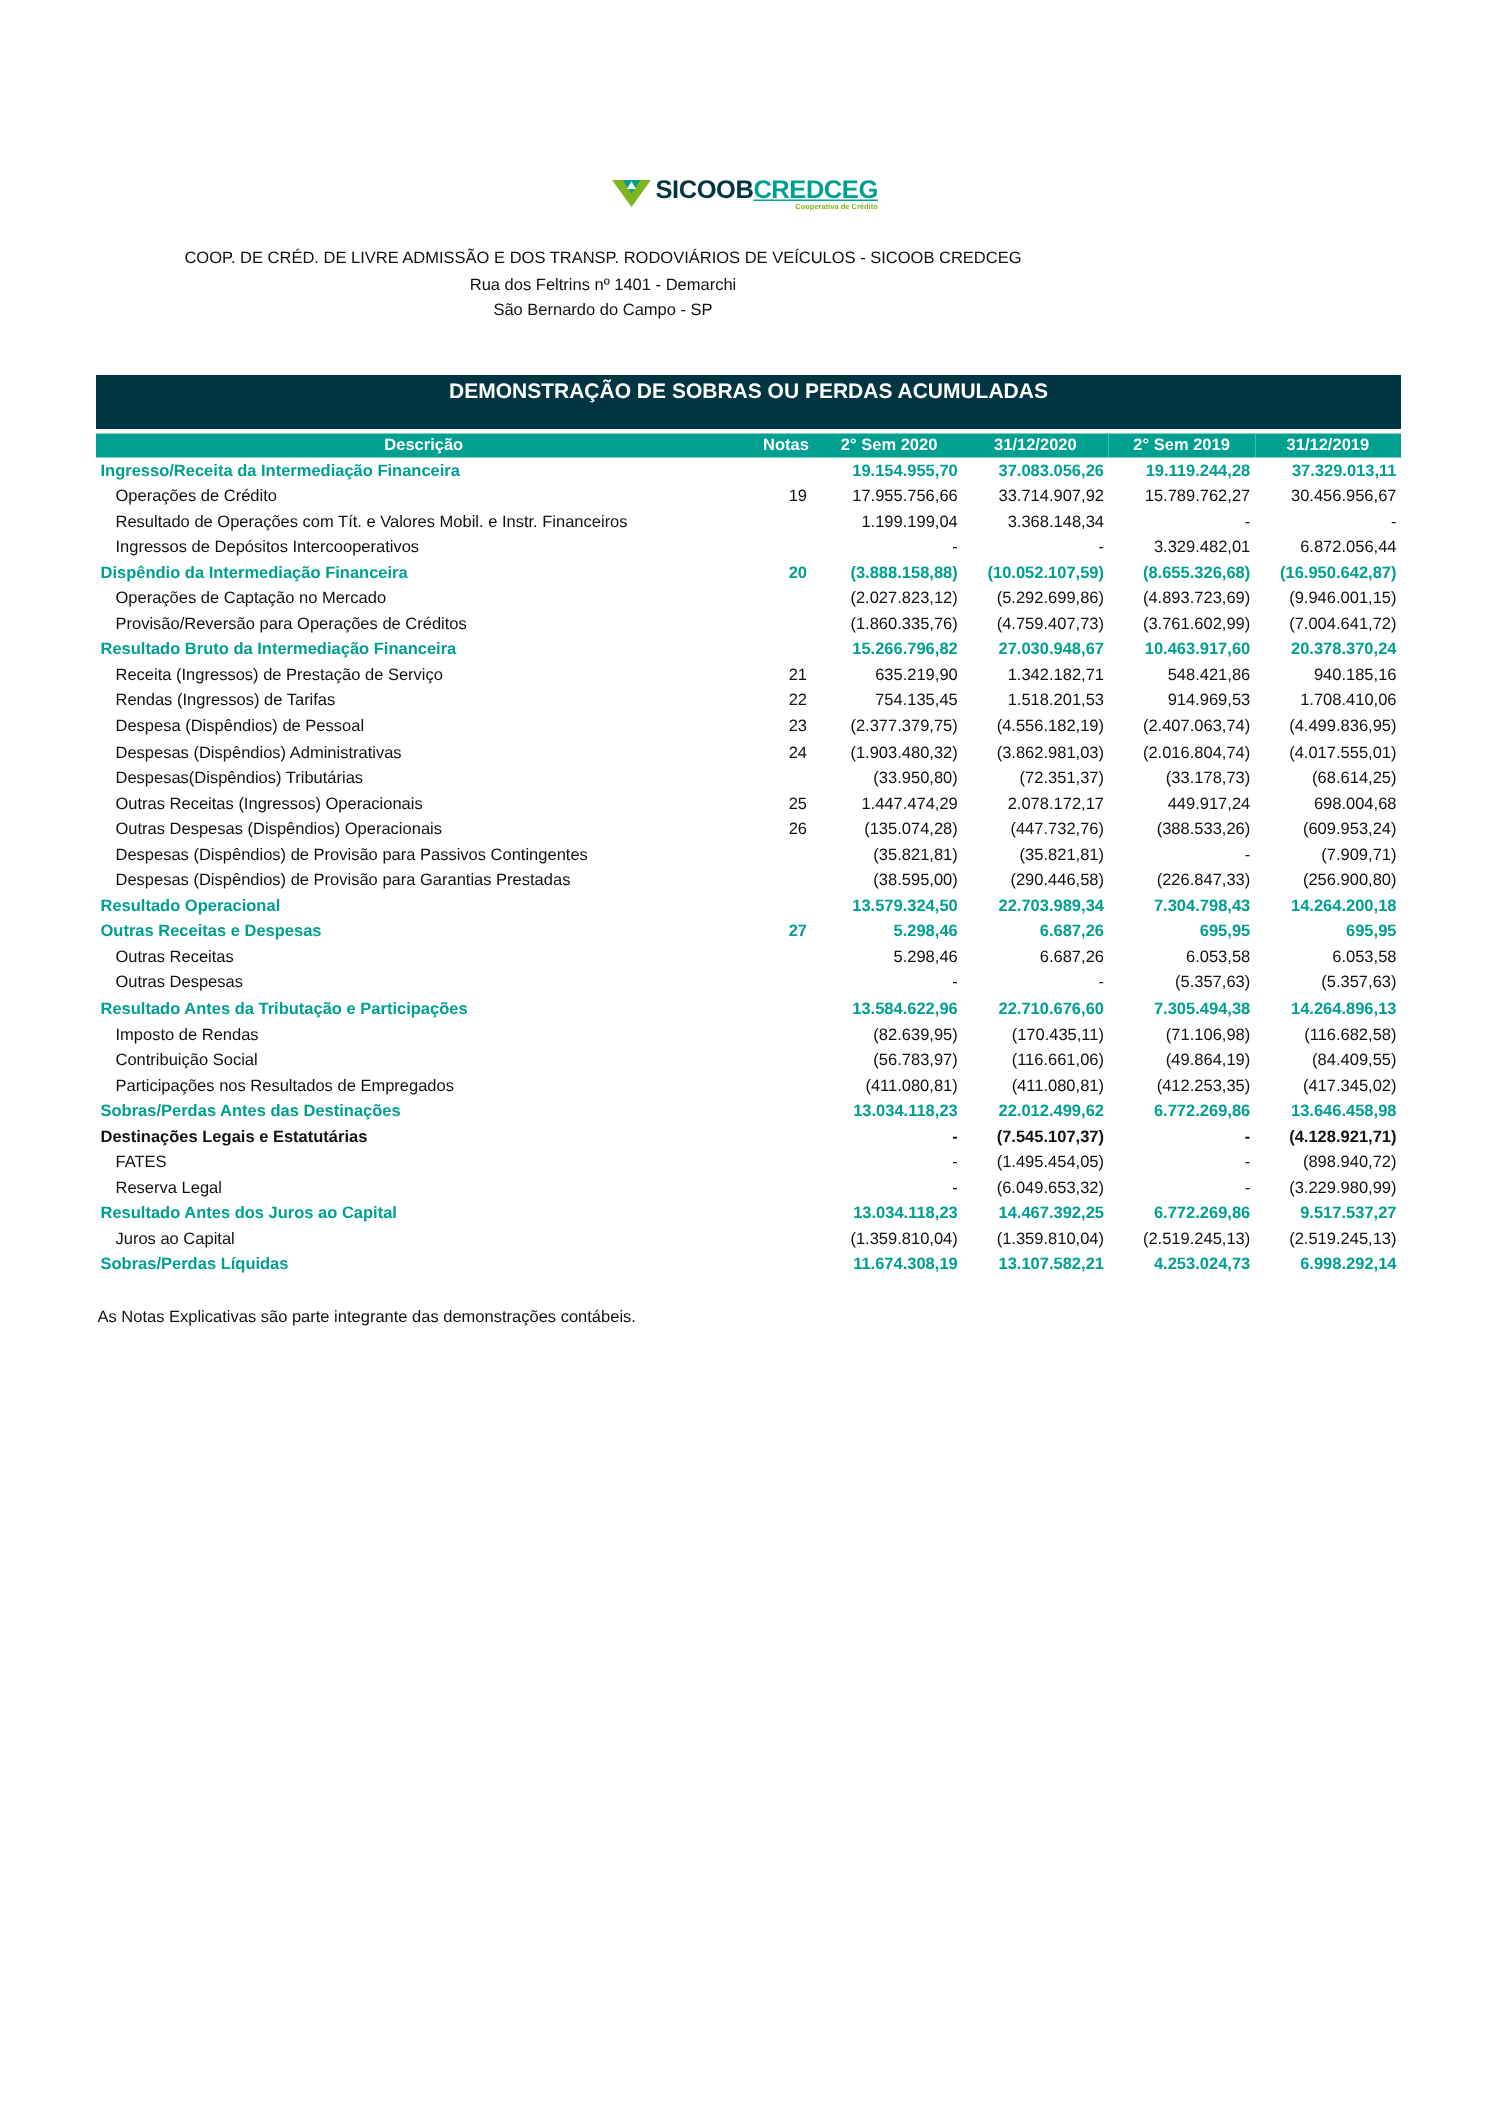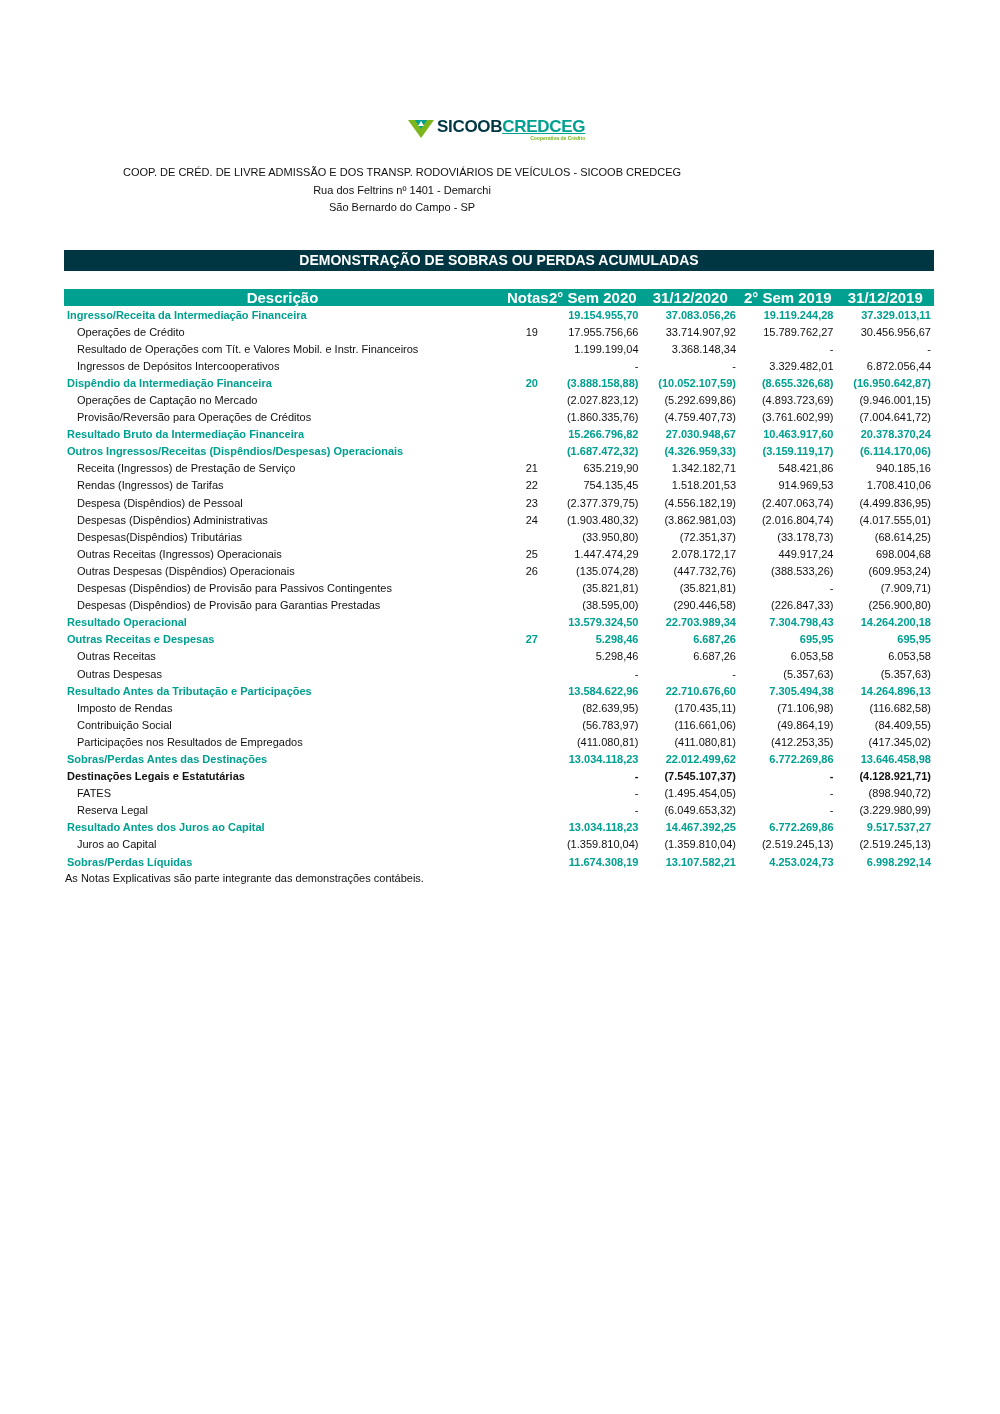--- a/index.html
+++ b/index.html
@@ -5,23 +5,23 @@
   html, body { margin: 0; padding: 0; background: #ffffff; }
   body { width: 1000px; height: 1414px; position: relative; font-family: "Liberation Sans", sans-serif; color: #111; }
   .logo { position: absolute; left: 408px; top: 118px; width: 190px; height: 30px; display: flex; align-items: flex-start; }
   .logo svg { flex: 0 0 auto; }
   .logo-text { margin-left: 3px; line-height: 1; }
   .logo-main { font-size: 17px; font-weight: bold; letter-spacing: -0.3px; white-space: nowrap; }
   .logo-main .sic { color: #003641; }
   .logo-main .cred { color: #00a091; text-decoration: underline; }
   .logo-sub { font-size: 5px; color: #7db61c; text-align: right; margin-top: 1px; font-weight: bold; }
   .org { position: absolute; left: 0; width: 804px; top: 164px; text-align: center; font-size: 11px; line-height: 17.5px; }
-  .banner { position: absolute; left: 64px; top: 250px; width: 870px; height: 21px; background: #003641; color: #fff; text-align: center; font-weight: bold; font-size: 14px; line-height: 21px; }
+  .banner { position: absolute; left: 64px; top: 250px; width: 870px; height: 36px; background: #003641; color: #fff; text-align: center; font-weight: bold; font-size: 14px; line-height: 21px; }
   table { position: absolute; left: 64px; top: 289px; width: 870px; border-collapse: collapse; font-size: 11px; table-layout: fixed; }
-  th { background: #00a091; color: #fff; font-weight: bold; height: 16px; padding: 0 3px; font-size: 15px; }
+  th { background: #00a091; color: #fff; font-weight: bold; height: 16px; padding: 0 3px; font-size: 11px; }
   td { height: 17.1px; padding: 0 3px; white-space: nowrap; }
   col.c-desc { width: 440px; }
   col.c-notas { width: 40px; }
   col.c-v { width: 97.5px; }
   th.th-desc { text-align: center; padding-left: 0; }
   td.desc { text-align: left; }
   td.desc.ind { padding-left: 13px; }
   td.num { text-align: right; }
   td.notas { text-align: right; padding-right: 6px; }
   tr.sec td { color: #00a091; font-weight: bold; }
@@ -128,28 +128,20 @@
         <td class="num">(7.004.641,72)</td>
       </tr>
       <tr class="sec">
         <td class="desc">Resultado Bruto da Intermediação Financeira</td>
         <td class="notas"></td>
         <td class="num">15.266.796,82</td>
         <td class="num">27.030.948,67</td>
         <td class="num">10.463.917,60</td>
         <td class="num">20.378.370,24</td>
       </tr>
-      <tr class="sec">
-        <td class="desc">Outros Ingressos/Receitas (Dispêndios/Despesas) Operacionais</td>
-        <td class="notas"></td>
-        <td class="num">(1.687.472,32)</td>
-        <td class="num">(4.326.959,33)</td>
-        <td class="num">(3.159.119,17)</td>
-        <td class="num">(6.114.170,06)</td>
-      </tr>
       <tr>
         <td class="desc ind">Receita (Ingressos) de Prestação de Serviço</td>
         <td class="notas">21</td>
         <td class="num">635.219,90</td>
         <td class="num">1.342.182,71</td>
         <td class="num">548.421,86</td>
         <td class="num">940.185,16</td>
       </tr>
       <tr>
         <td class="desc ind">Rendas (Ingressos) de Tarifas</td>

